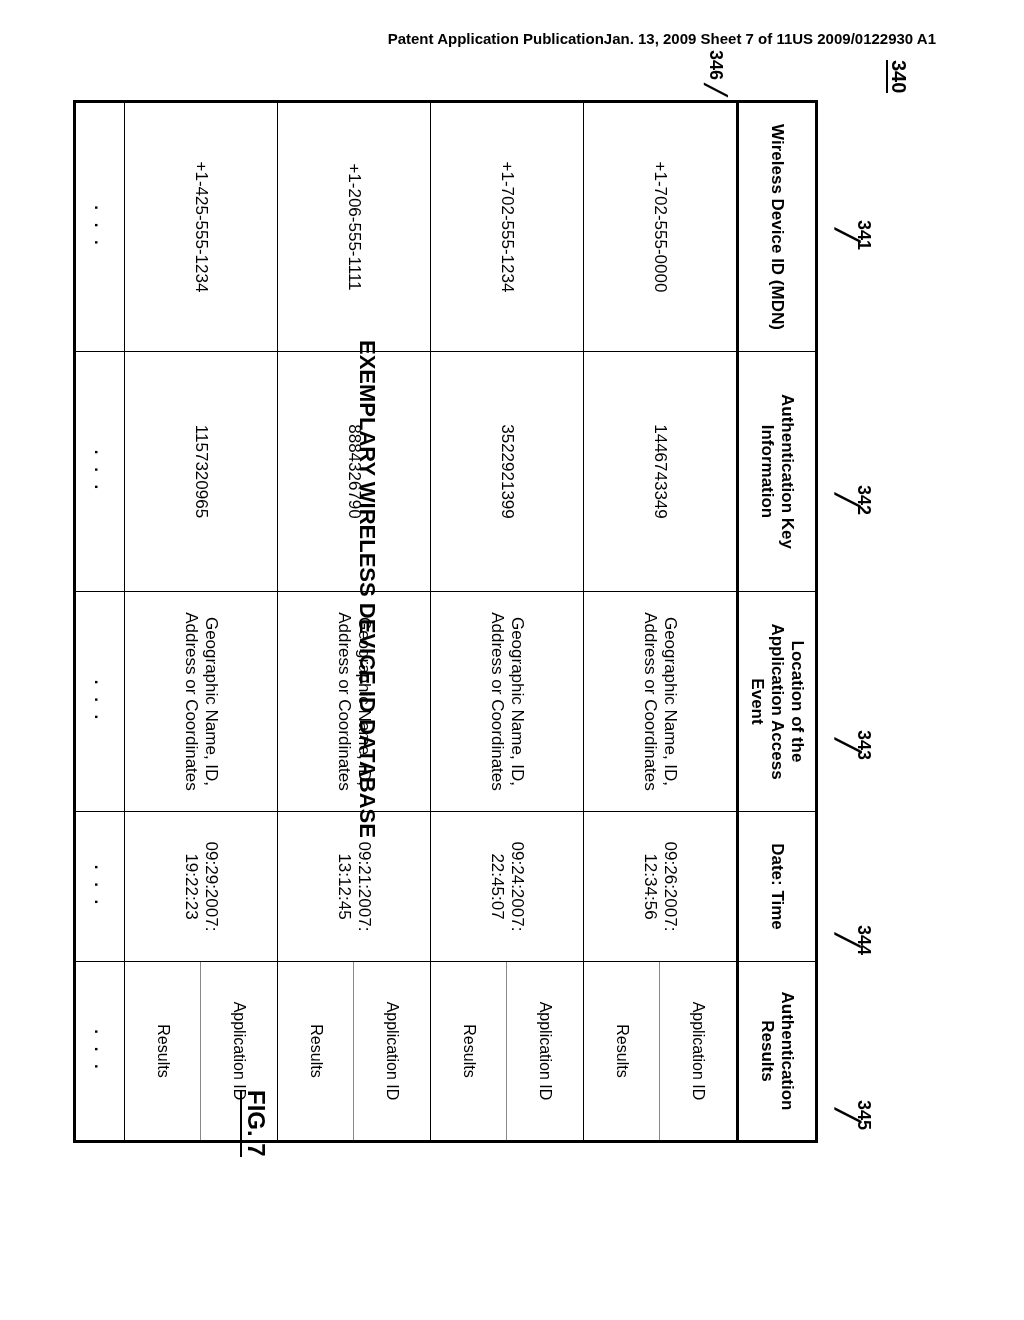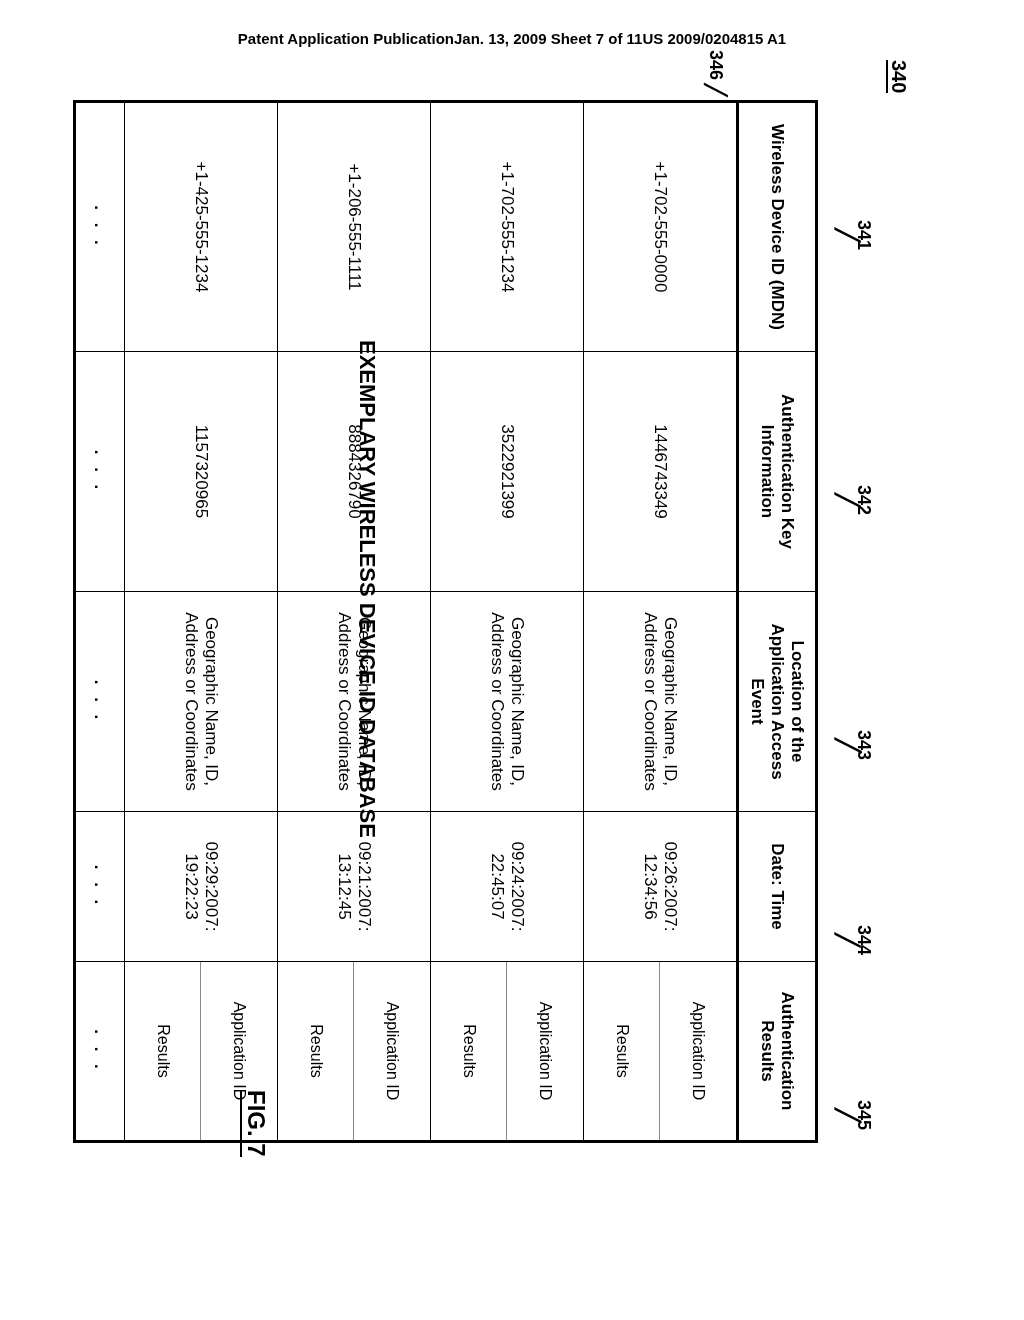--- a/index.html
+++ b/index.html
@@ -9,22 +9,22 @@
     }
     body {
       width: 1024px;
       height: 1320px;
       font-family: Arial, Helvetica, sans-serif;
       background: white;
       position: relative;
     }
     .header {
       display: flex;
-      justify-content: center;
-      padding: 30px 36px 10px;
+      justify-content: flex-end;
+      padding: 30px 88px 10px;
       font-weight: bold;
       font-size: 15px;
     }
     .header-left { }
     .header-center { }
     .header-right { }
     .content {
       transform: rotate(90deg);
       transform-origin: center center;
       position: absolute;
@@ -140,21 +140,21 @@
       letter-spacing: 4px;
       font-weight: bold;
     }
   </style>
 </head>
 <body>
 
 <div class="header">
   <span class="header-left">Patent Application Publication</span>
   <span class="header-center">Jan. 13, 2009  Sheet 7 of 11</span>
-  <span class="header-right">US 2009/0204815 A1</span>
+  <span class="header-right">US 2009/0122930 A1</span>
 </div>
 
 <div class="content">
 
   <div class="fig-num">
     <span class="fig-num-underline">340</span>
   </div>
 
   <div class="col-labels">
     <div class="col-label col-label-1">

